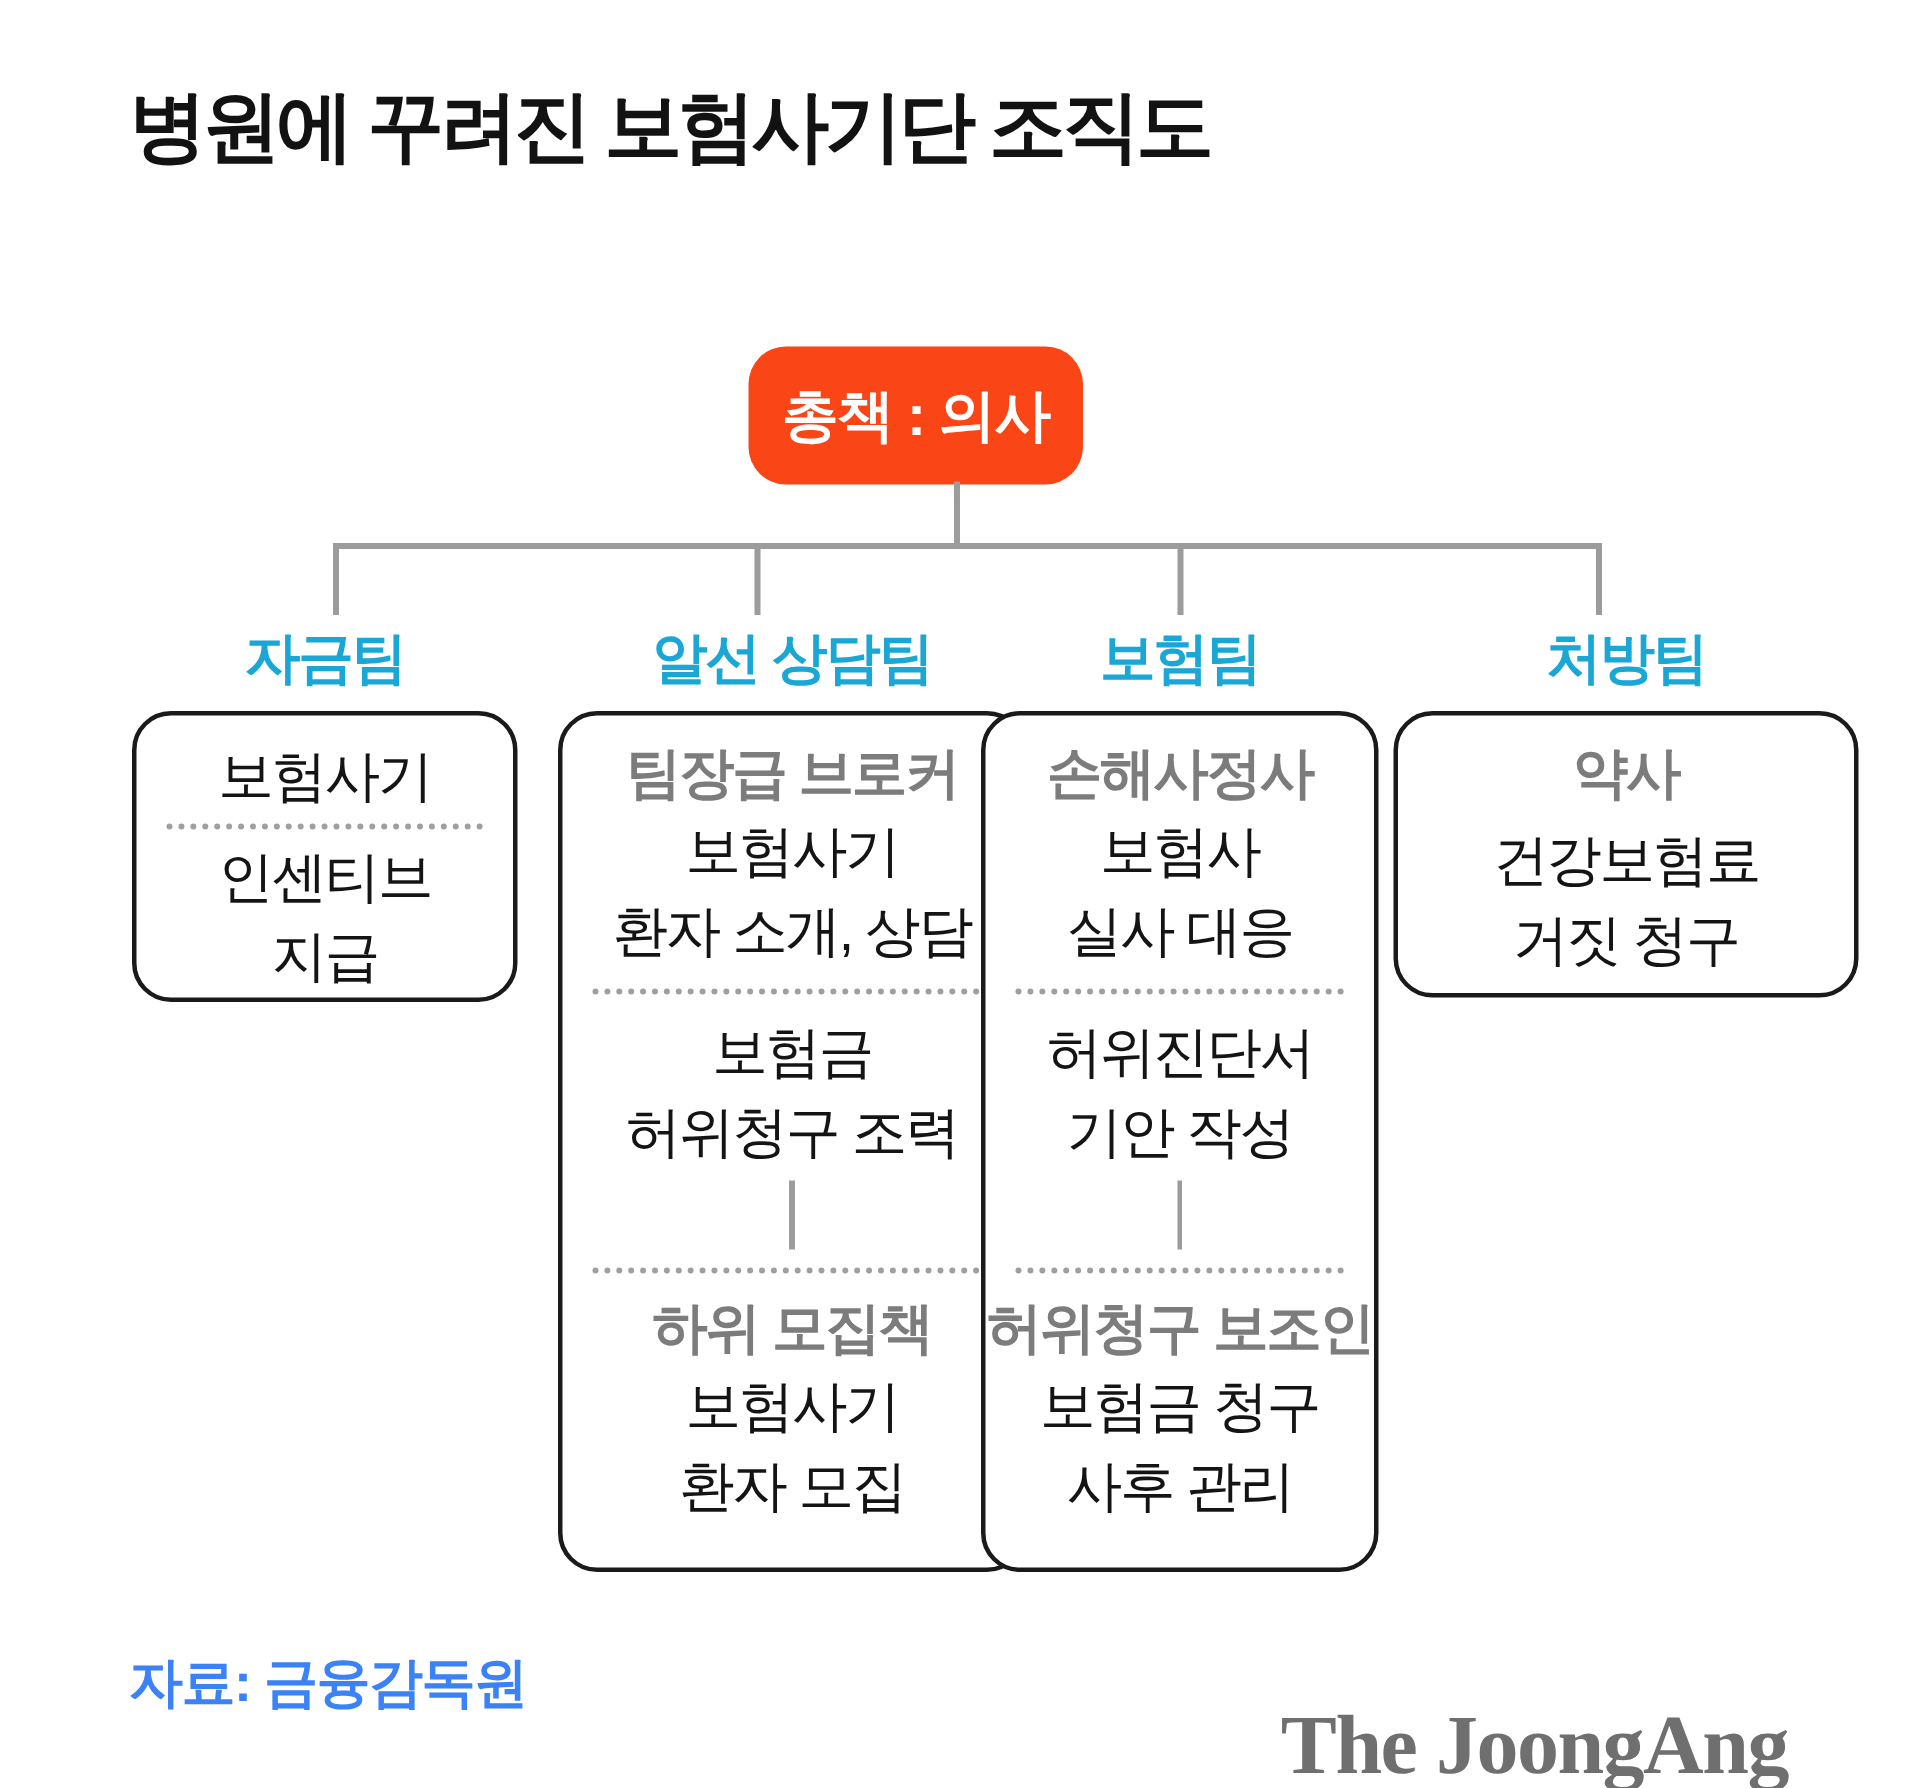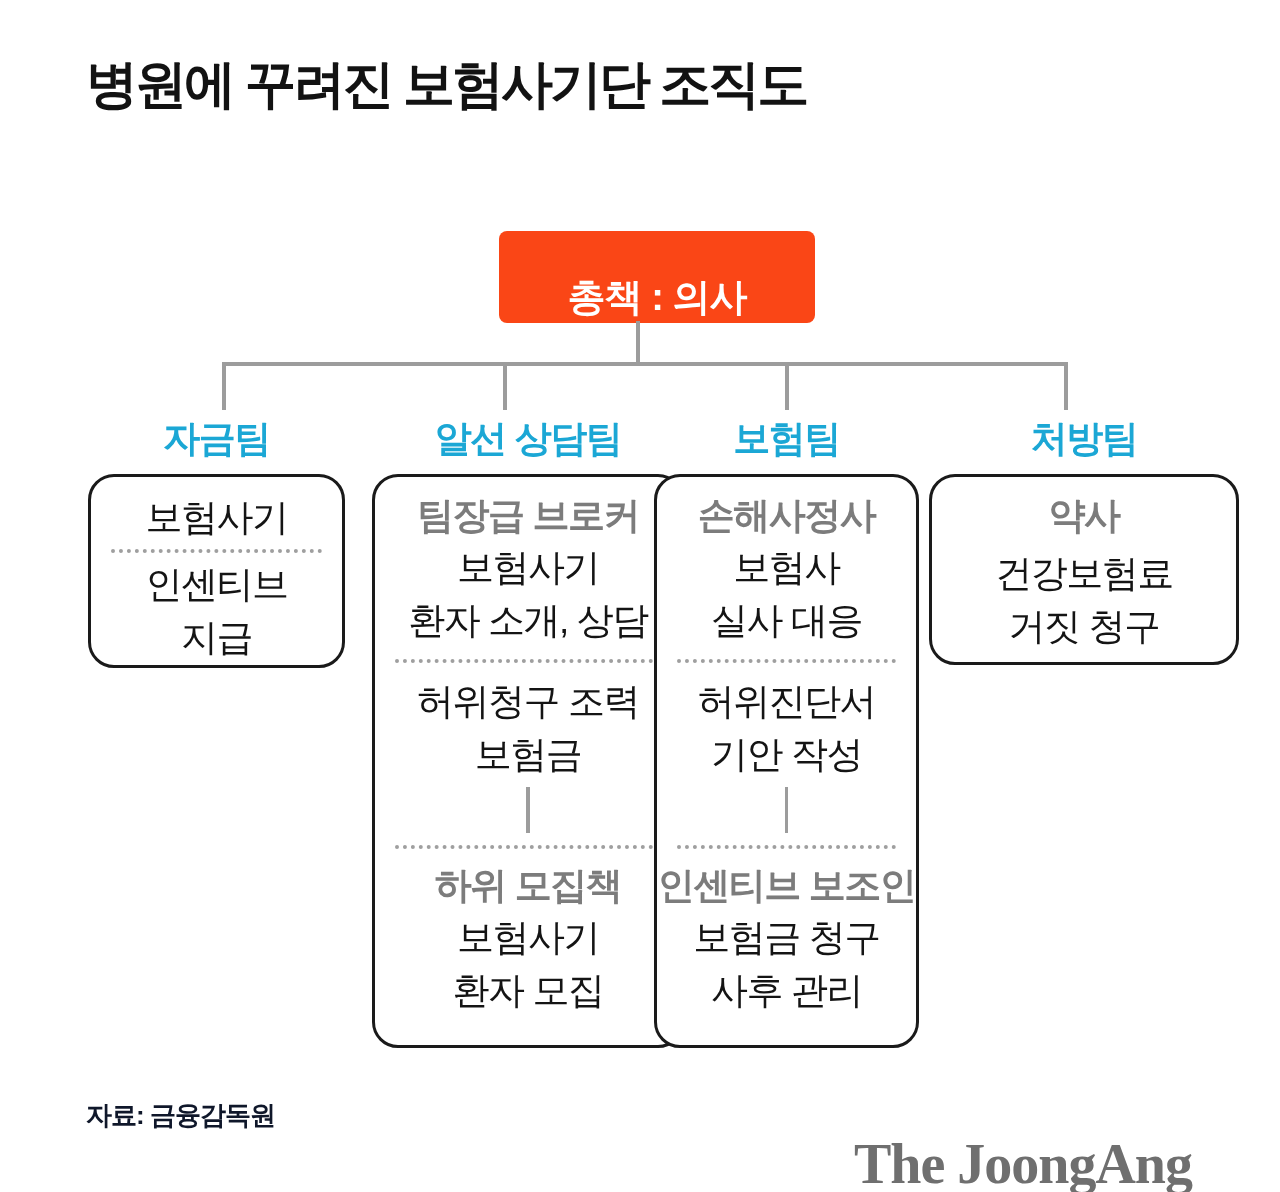--- a/index.html
+++ b/index.html
@@ -17,23 +17,23 @@
     background:#ffffff;
     overflow:hidden;
     font-family:"Liberation Sans","DejaVu Sans",sans-serif;
   }
   .page-title{
     position:absolute;left:86px;top:50px;margin:0;
     font-size:52px;font-weight:900;letter-spacing:-3px;
     color:#121212;white-space:nowrap;
   }
   .root-box{
-    position:absolute;left:499px;top:231px;width:316px;height:92px;
-    background:var(--orange);border-radius:8px;
-    display:flex;align-items:flex-end;justify-content:center;
+    position:absolute;left:499px;top:231px;width:223px;height:92px;
+    background:var(--orange);border-radius:25px;
+    display:flex;align-items:center;justify-content:center;
   }
   .root-box span{
     color:#ffffff;font-size:38px;font-weight:800;letter-spacing:-1px;
     white-space:nowrap;
   }
   .conn{position:absolute;background:var(--conn);}
   .stem{left:636px;top:321px;width:4px;height:43px;}
   .hline{left:222px;top:362px;width:846px;height:4px;}
   .drop{top:364px;width:4px;height:46px;}
   .drop1{left:222px;} .drop2{left:503px;} .drop3{left:785px;} .drop4{left:1064px;}
@@ -70,21 +70,21 @@
   .dots{
     border:0;border-top:4.5px dotted var(--dot);
     width:calc(100% - 40px);margin:12px auto;height:0;
   }
   .col1 .dots{margin:5px auto;}
   .vline{width:3.5px;height:46px;background:var(--conn);margin:6px auto;}
   .col4 .body{margin-top:6px;}
 
   .source{
     position:absolute;left:86px;top:1098px;
-    font-size:26px;font-weight:700;color:#0f172a;letter-spacing:-1px;
+    font-size:36px;font-weight:700;color:#3b82f6;letter-spacing:-1px;
     white-space:nowrap;
   }
   .logo{
     position:absolute;right:88px;top:1100px;
     font-family:"Liberation Serif","DejaVu Serif",serif;
     font-size:56px;font-weight:700;color:#6f6f6f;letter-spacing:-1px;
     white-space:nowrap;
     margin-top:32px;
   }
 </style>
@@ -123,22 +123,22 @@
   <div class="team-col col2">
     <div class="team-name">알선 상담팀</div>
     <div class="team-box">
       <div class="heading">팀장급 브로커</div>
       <div class="body">
         <div class="line">보험사기</div>
         <div class="line">환자 소개, 상담</div>
       </div>
       <hr class="dots">
       <div class="body">
+        <div class="line">보험금</div>
         <div class="line">허위청구 조력</div>
-        <div class="line">보험금</div>
       </div>
       <div class="vline"></div>
       <hr class="dots">
       <div class="heading">하위 모집책</div>
       <div class="body">
         <div class="line">보험사기</div>
         <div class="line">환자 모집</div>
       </div>
     </div>
   </div>
@@ -151,21 +151,21 @@
         <div class="line">보험사</div>
         <div class="line">실사 대응</div>
       </div>
       <hr class="dots">
       <div class="body">
         <div class="line">허위진단서</div>
         <div class="line">기안 작성</div>
       </div>
       <div class="vline"></div>
       <hr class="dots">
-      <div class="heading">인센티브 보조인</div>
+      <div class="heading">허위청구 보조인</div>
       <div class="body">
         <div class="line">보험금 청구</div>
         <div class="line">사후 관리</div>
       </div>
     </div>
   </div>
 
   <div class="team-col col4">
     <div class="team-name">처방팀</div>
     <div class="team-box">

